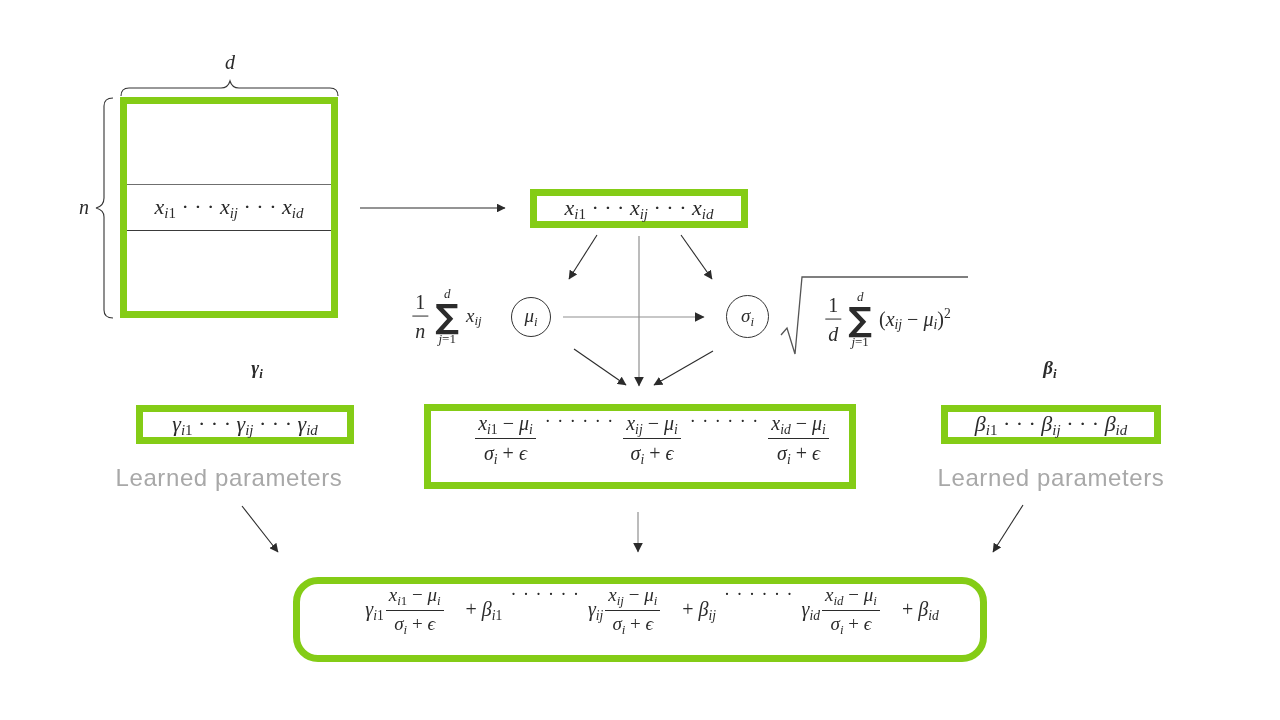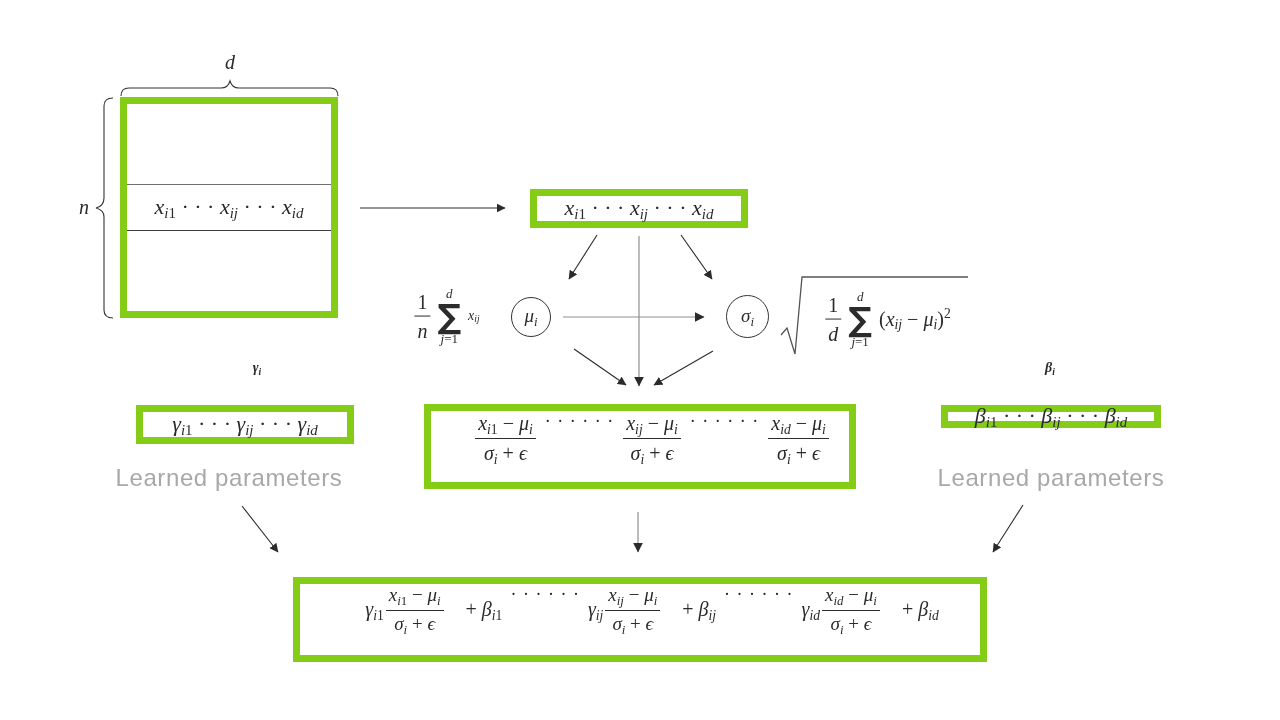--- a/index.html
+++ b/index.html
@@ -8,21 +8,21 @@
   .abs{position:absolute;}
   .ctr{transform:translate(-50%,-50%);}
   svg.overlay{position:absolute;left:0;top:0;pointer-events:none;}
 
   .math{font-family:"Liberation Serif",serif;color:#2b2b2b;white-space:pre;line-height:1.2;}
   .math i{font-style:italic;}
   .math sub{font-size:0.68em;vertical-align:-0.28em;line-height:1;}
   .math sup{font-size:0.68em;vertical-align:0.55em;line-height:1;}
   .bold{font-weight:700;}
 
-  .fs22{font-size:22px;} .fs21{font-size:14px;} .fs20{font-size:20px;}
+  .fs22{font-size:22px;} .fs21{font-size:19px;} .fs20{font-size:20px;}
   .fs19{font-size:19px;} .fs18{font-size:18px;}
 
   .box{border:7px solid #84cc16;background:#fff;display:flex;align-items:center;justify-content:center;box-sizing:border-box;}
 
   .matrix{flex-direction:column;align-items:stretch;justify-content:flex-start;}
   .mrow{flex:1;}
   .mrow.mid{flex:0 0 45px;border-top:1px solid #6f6f6f;border-bottom:1px solid #3a3a3a;
             display:flex;align-items:center;justify-content:center;}
 
   .circle{border:1px solid #333;border-radius:50%;background:#fff;
@@ -154,26 +154,26 @@
     </span>
   </div>
 
   <div class="abs ctr math bold fs21" style="left:229px;top:369px;margin-left:28px;"><i>γ</i><sub><i>i</i></sub></div>
   <div class="abs box" style="left:136px;top:405px;width:218px;height:39px;">
     <span class="math fs22"><i>γ</i><sub><i>i</i>1</sub> · · · <i>γ</i><sub><i>ij</i></sub> · · · <i>γ</i><sub><i>id</i></sub></span>
   </div>
   <div class="abs ctr caption" style="left:229px;top:478px;">Learned parameters</div>
 
   <div class="abs ctr math bold fs21" style="left:1050px;top:369px;"><i>β</i><sub><i>i</i></sub></div>
-  <div class="abs box" style="left:941px;top:405px;width:220px;height:23px;">
+  <div class="abs box" style="left:941px;top:405px;width:220px;height:39px;">
     <span class="math fs22"><i>β</i><sub><i>i</i>1</sub> · · · <i>β</i><sub><i>ij</i></sub> · · · <i>β</i><sub><i>id</i></sub></span>
   </div>
   <div class="abs ctr caption" style="left:1051px;top:478px;">Learned parameters</div>
 
-  <div class="abs box boxrow" style="left:293px;top:577px;width:694px;height:85px;gap:8px;">
+  <div class="abs box boxrow" style="left:293px;top:577px;width:694px;height:85px;gap:8px;border-radius:25px;">
     <span class="term">
       <span class="math coef fs20"><i>γ</i><sub><i>i</i>1</sub></span>
       <span class="frac fs19">
         <span class="math"><i>x</i><sub><i>i</i>1</sub> − <i>μ</i><sub><i>i</i></sub></span>
         <span class="fbar"></span>
         <span class="math"><i>σ</i><sub><i>i</i></sub> + <i>ϵ</i></span>
       </span>
       <span class="math tail fs20">+ <i>β</i><sub><i>i</i>1</sub></span>
     </span>
     <span class="math sep fs18">· · · · · ·</span>

